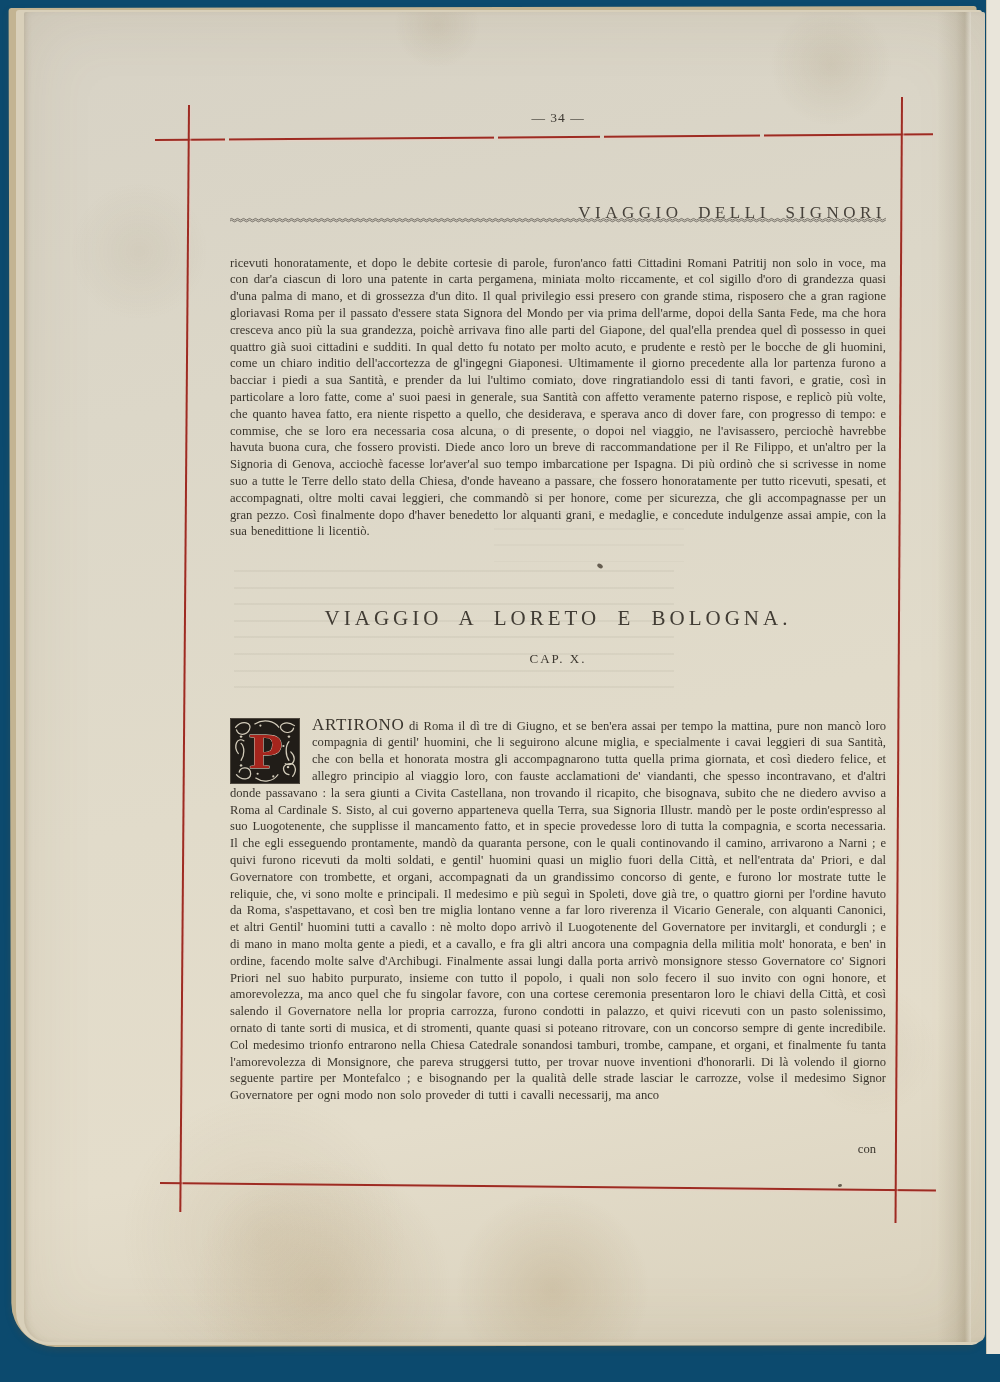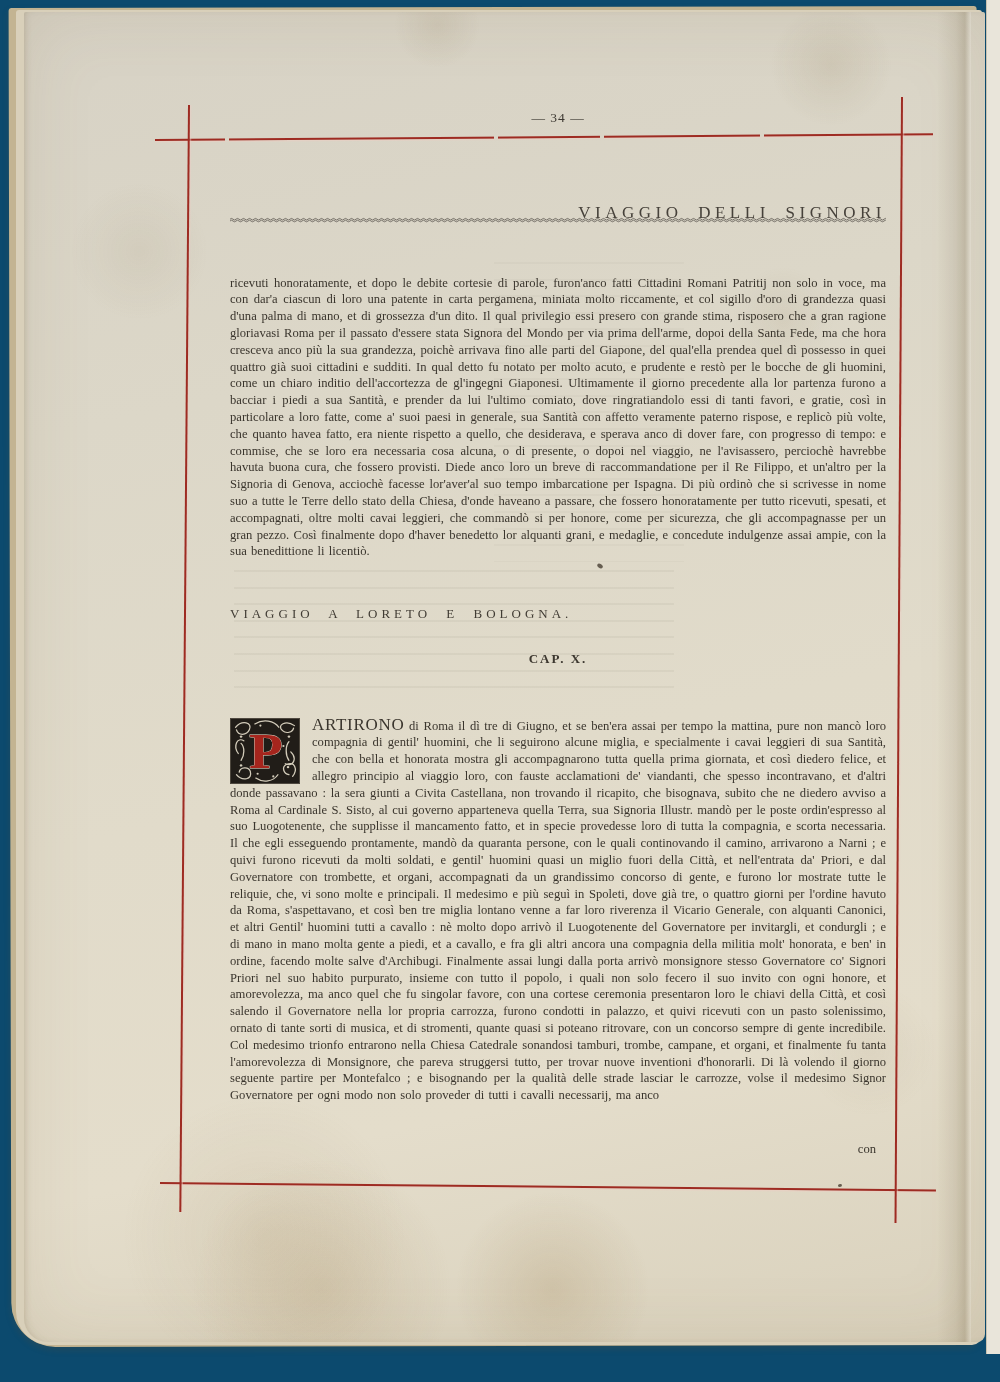--- a/index.html
+++ b/index.html
@@ -47,25 +47,25 @@
 
   
   .content{position:absolute;left:206px;top:0;width:656px;height:100%;}
   .pagenum{position:absolute;top:98px;left:0;width:100%;text-align:center;
            font-size:13.5px;letter-spacing:1px;color:#3c3831;}
   .running-header{position:absolute;top:163px;left:0;width:100%;text-align:right;
            font-size:17px;letter-spacing:4.5px;word-spacing:7px;color:#46413a;margin-top:28px;}
   .header-rule{position:absolute;top:197px;left:0;width:656px;height:6px;}
   .para{position:absolute;left:0;width:656px;text-align:justify;color:#3a352d;
         font-size:12.6px;line-height:16.8px;word-spacing:1.1px;}
-  .para1{top:250px;}
-  .section-title{position:absolute;top:594px;left:0;width:100%;text-align:left;
-        font-size:13px;letter-spacing:4px;word-spacing:8px;color:#413c34;}
+  .para1{top:230px;}
+  .section-title{position:absolute;top:594px;left:0;width:100%;text-align:center;
+        font-size:21px;letter-spacing:4px;word-spacing:8px;color:#413c34;}
   .chapter{position:absolute;top:639px;left:0;width:100%;text-align:center;
-        font-weight:bold;font-size:13px;letter-spacing:2px;color:#3c372f;}
+        font-weight:normal;font-size:13px;letter-spacing:2px;color:#3c372f;}
   .para2{top:692px;}
   .dropcap{float:left;width:70px;height:66px;margin:1px 12px 0 0;display:block;}
   .firstword{font-size:17px;letter-spacing:0.7px;}
   .catchword{position:absolute;top:1130px;right:10px;font-size:12.6px;color:#3a352d;margin-left:20px;}
 
   
   .ghost{position:absolute;pointer-events:none;filter:blur(0.7px);opacity:.85;
         background:repeating-linear-gradient(180deg, rgba(108,100,86,.085) 0 2px, transparent 2px 16.6px);}
   .ghost1{left:210px;top:558px;width:440px;height:128px;}
   .ghost2{left:470px;top:250px;width:190px;height:300px;opacity:.45;}

